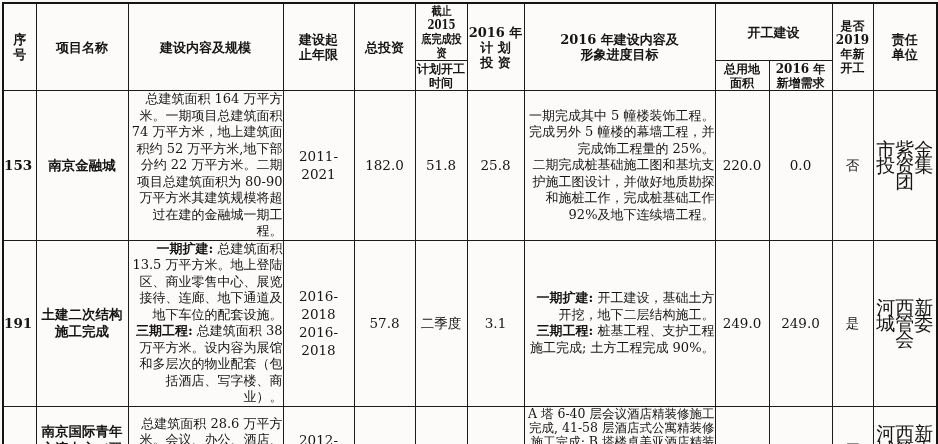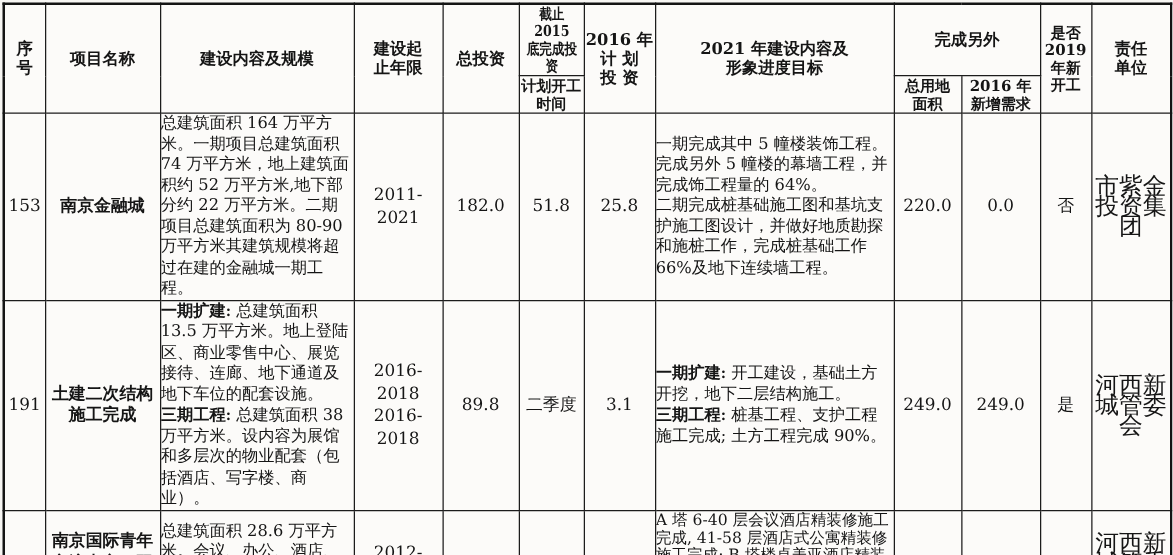--- a/index.html
+++ b/index.html
@@ -29,28 +29,28 @@
   .hd{
     font-weight:bold;
     font-size:13px;
     line-height:15px;
     text-align:center;
     white-space:pre-line;
   }
   .hd-sm{font-size:12px;line-height:14px;}
   .squeeze{display:inline-block;transform:scaleX(0.84);transform-origin:50% 50%;white-space:pre-line;}
   
-  .serial{font-weight:normal;font-size:13.5px;text-align:center;}
+  .serial{font-weight:bold;font-size:13.5px;}
   .name{font-weight:bold;font-size:13.5px;line-height:17px;text-align:center;padding:2px 5px;}
-  .txt{font-size:13px;line-height:16.5px;text-align:left;padding:2px 5px;}
+  .txt{font-size:13px;line-height:16.5px;text-align:right;padding:2px 5px;}
   .txt .para{margin:0;}
   .num{font-size:13.5px;text-align:center;white-space:pre-line;line-height:18px;}
   .resp{font-size:19px;line-height:16px;text-align:center;padding:0 6px;}
   .tight{font-size:12.5px;line-height:14px;}
-  .b{font-weight:bold;font-family:Liberation Serif, serif;}
+  .b{font-weight:bold;}
 </style>
 </head>
 <body>
 
 <div class="page">
   <table class="grid">
     <colgroup>
       <col style="width:33px">
         <col style="width:92px">
         <col style="width:155px">
@@ -72,23 +72,23 @@
         <th class="hd" rowspan="2">项目名称</th>
         <th class="hd" rowspan="2">建设内容及规模</th>
         <th class="hd" rowspan="2">建设起
 止年限</th>
         <th class="hd" rowspan="2">总投资</th>
         <th class="hd hd-sm"><span class="squeeze">截止2015
 底完成投资</span></th>
         <th class="hd" rowspan="2">2016 年
 计 划
 投 资</th>
-        <th class="hd" rowspan="2">2021 年建设内容及
+        <th class="hd" rowspan="2">2016 年建设内容及
 形象进度目标</th>
-        <th class="hd" colspan="2">完成另外</th>
+        <th class="hd" colspan="2">开工建设</th>
         <th class="hd hd-sm" rowspan="2">是否
 2019
 年新
 开工</th>
         <th class="hd" rowspan="2">责任
 单位</th>
       </tr>
       <tr style="height:30px">
         <th class="hd hd-sm">计划开工
 时间</th>
@@ -103,39 +103,39 @@
 
       <tr style="height:135px">
         <td class="serial">153</td>
         <td class="name">南京金融城</td>
         <td class="txt">总建筑面积 164 万平方米。一期项目总建筑面积 74 万平方米，地上建筑面积约 52 万平方米,地下部分约 22 万平方米。二期项目总建筑面积为 80-90 万平方米其建筑规模将超过在建的金融城一期工程。</td>
         <td class="num">2011-2021</td>
         <td class="num">182.0</td>
         <td class="num">51.8</td>
         <td class="num">25.8</td>
         <td class="txt">
-          <div class="para">一期完成其中 5 幢楼装饰工程。完成另外 5 幢楼的幕墙工程，并完成饰工程量的 64%。</div>
-          <div class="para">二期完成桩基础施工图和基坑支护施工图设计，并做好地质勘探和施桩工作，完成桩基础工作 66%及地下连续墙工程。</div>
+          <div class="para">一期完成其中 5 幢楼装饰工程。完成另外 5 幢楼的幕墙工程，并完成饰工程量的 25%。</div>
+          <div class="para">二期完成桩基础施工图和基坑支护施工图设计，并做好地质勘探和施桩工作，完成桩基础工作 92%及地下连续墙工程。</div>
         </td>
         <td class="num">220.0</td>
         <td class="num">0.0</td>
         <td class="num">否</td>
         <td class="resp">市紫金投资集团</td>
       </tr>
 
       <tr style="height:155px">
         <td class="serial">191</td>
         <td class="name">土建二次结构施工完成</td>
         <td class="txt">
           <div class="para"><span class="b">一期扩建:</span><span> 总建筑面积 13.5 万平方米。地上登陆区、商业零售中心、展览接待、连廊、地下通道及地下车位的配套设施。</span></div>
           <div class="para"><span class="b">三期工程:</span><span> 总建筑面积 38 万平方米。设内容为展馆和多层次的物业配套（包括酒店、写字楼、商业）。</span></div>
         </td>
         <td class="num">2016-2018
 2016-2018</td>
-        <td class="num">89.8</td>
+        <td class="num">57.8</td>
         <td class="num">二季度</td>
         <td class="num">3.1</td>
         <td class="txt">
           <div class="para"><span class="b">一期扩建:</span><span> 开工建设，基础土方开挖，地下二层结构施工。</span></div>
           <div class="para"><span class="b">三期工程:</span><span> 桩基工程、支护工程施工完成; 土方工程完成 90%。</span></div>
         </td>
         <td class="num">249.0</td>
         <td class="num">249.0</td>
         <td class="num">是</td>
         <td class="resp">河西新城管委会</td>

